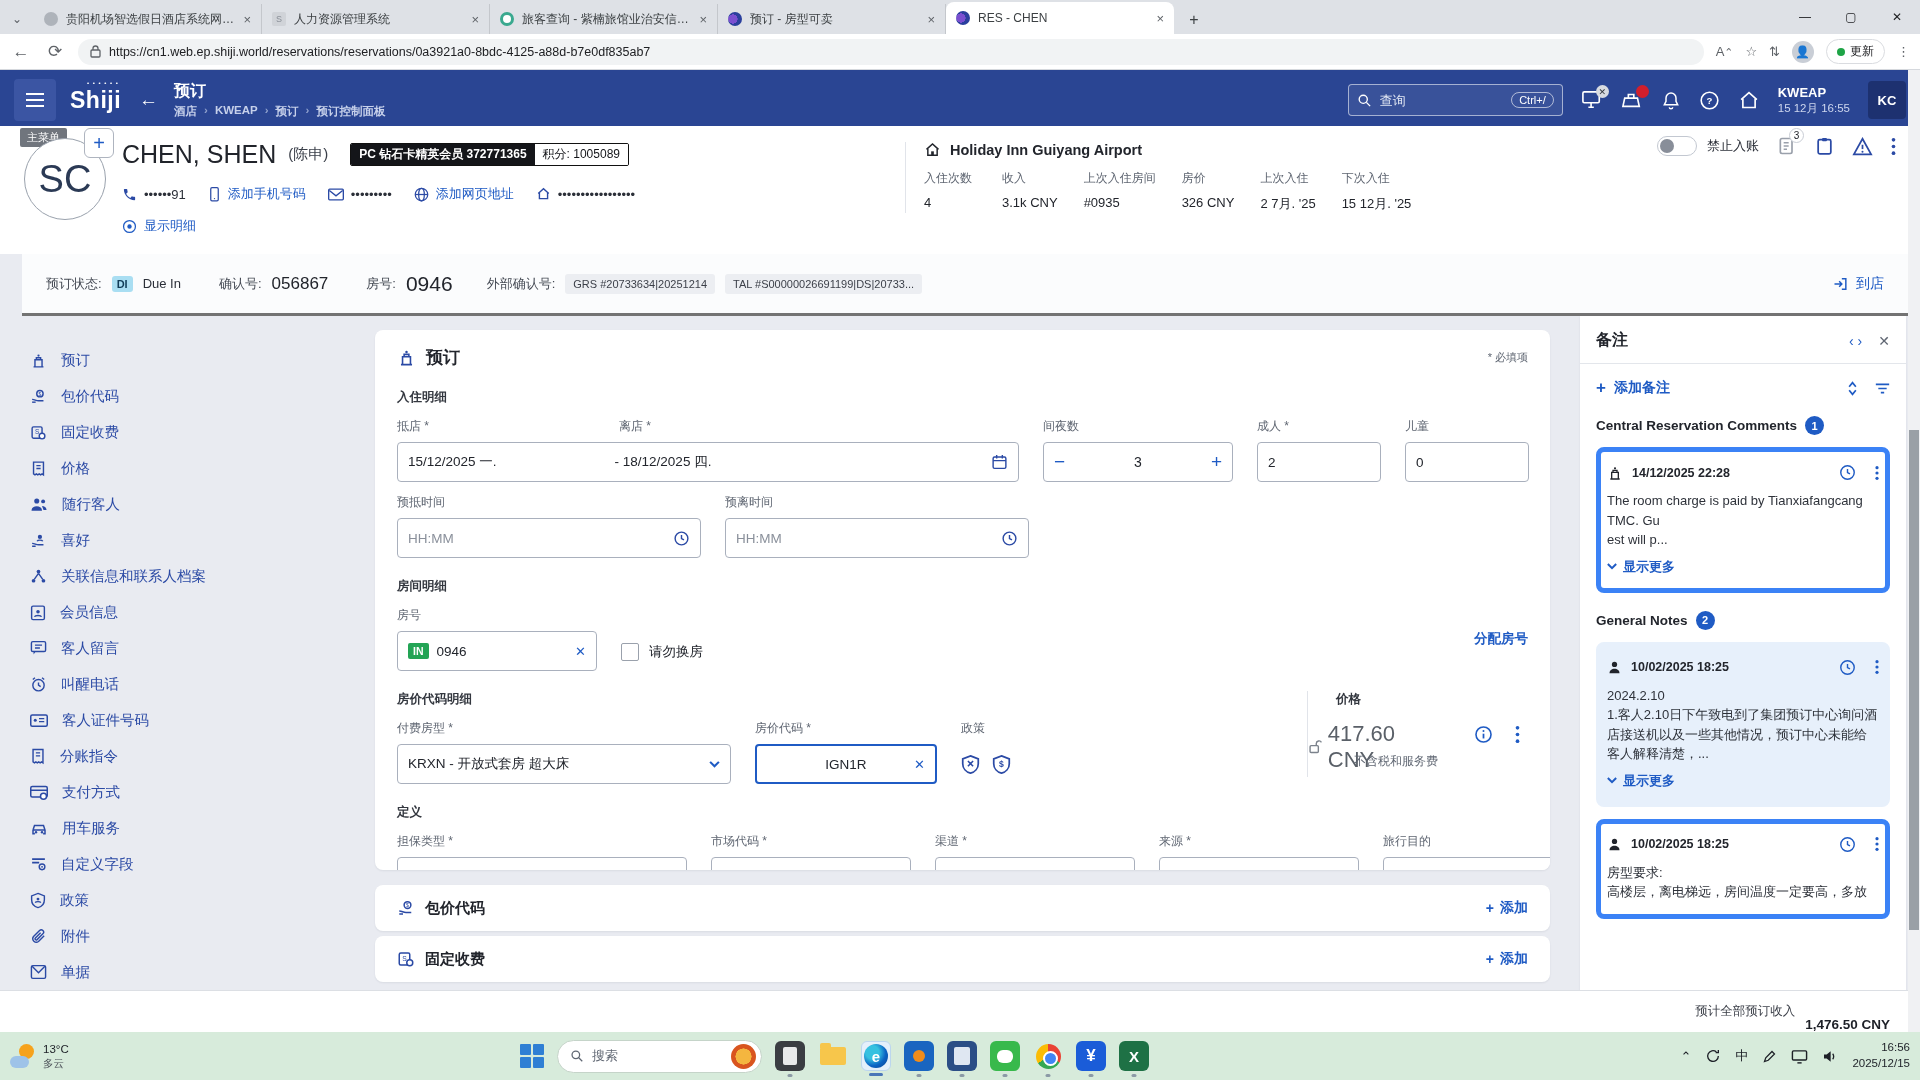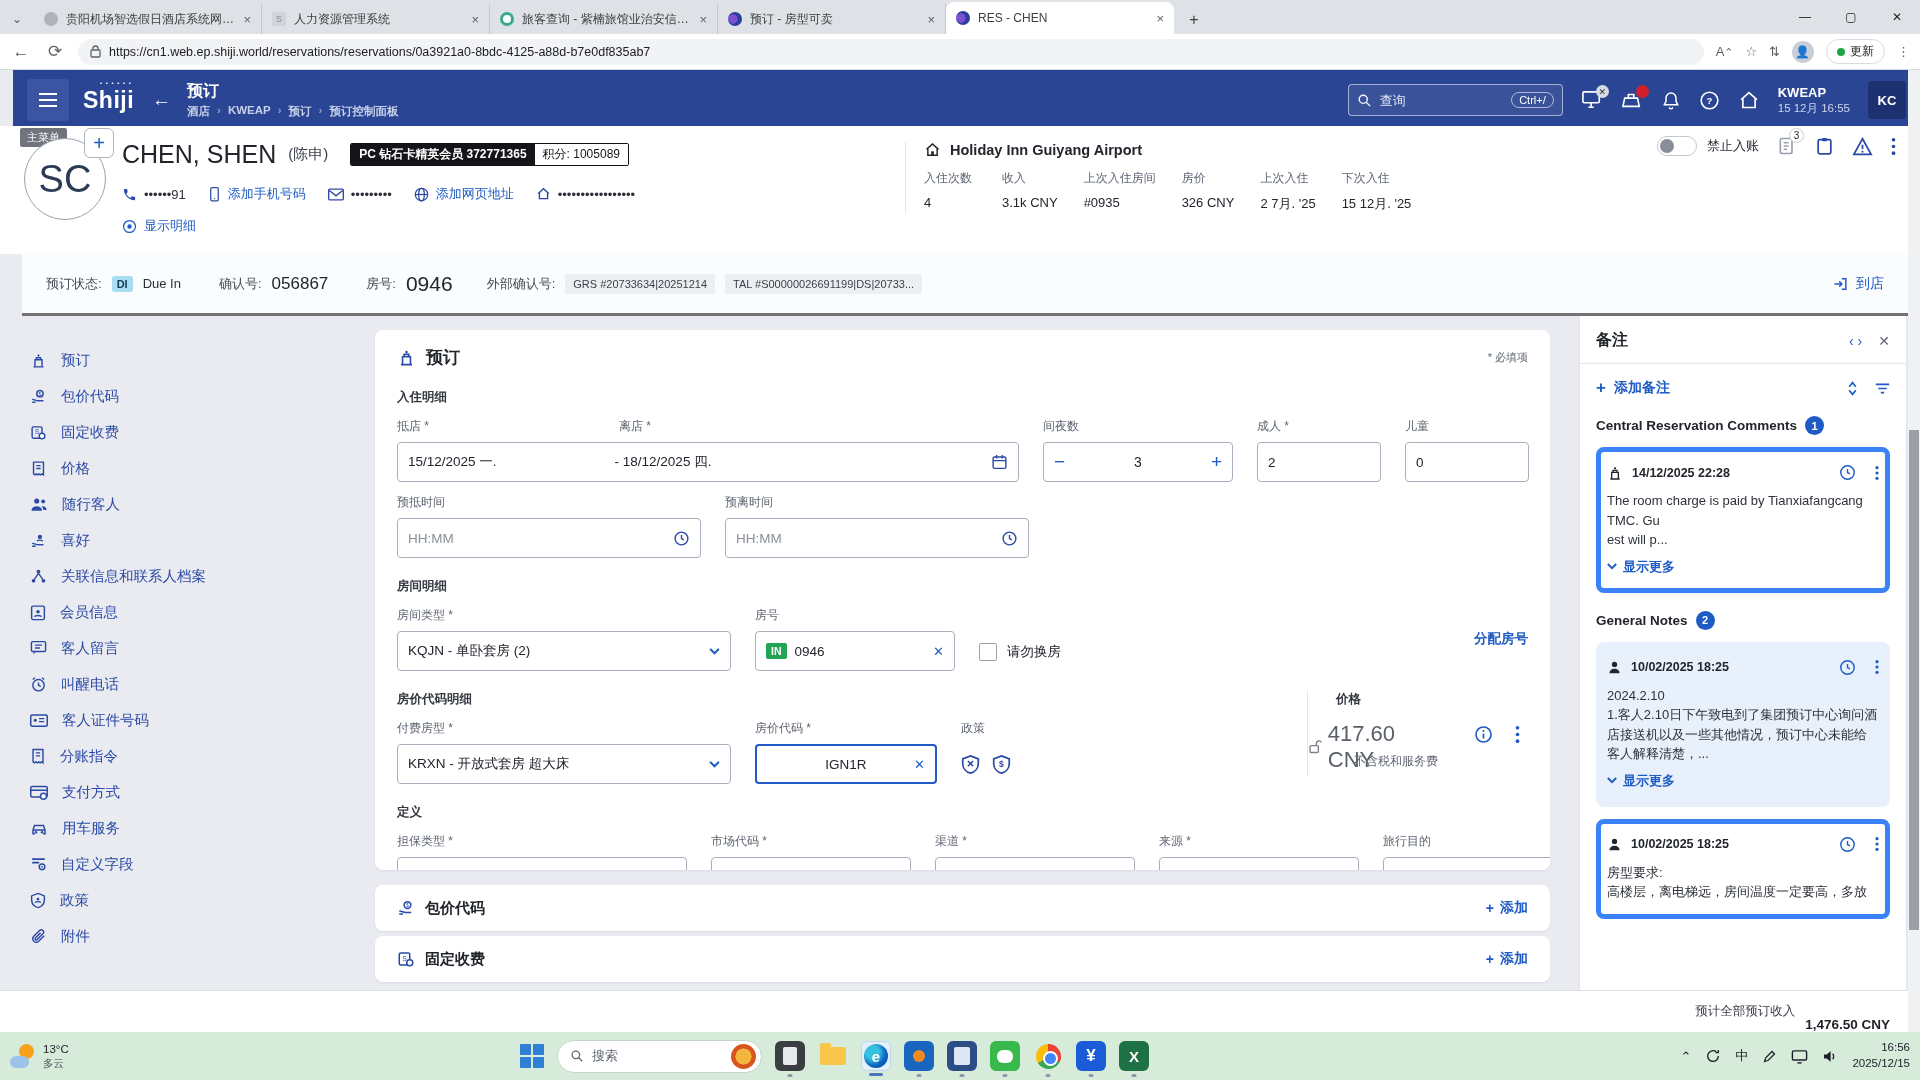--- a/index.html
+++ b/index.html
@@ -27,21 +27,21 @@
   .nav-ic { color:#5f6368; font-size:17px; width:22px; text-align:center; }
   .omnibox { flex:1; height:26px; background:#f1f3f4; border-radius:13px; display:flex; align-items:center; padding:0 12px; gap:8px; }
   .omnibox .lock { color:#5f6368; }
   .omnibox .url { font-size:12.5px; color:#202124; }
   .urlbar-right { display:flex; align-items:center; gap:12px; color:#5f6368; font-size:13px; }
   .avatar-mini { width:22px; height:22px; border-radius:50%; background:#c9ced6; display:flex;align-items:center;justify-content:center; color:#fff; font-size:12px;}
   .update-btn { display:flex; align-items:center; gap:5px; border:1px solid #dadce0; border-radius:13px; padding:3px 10px; font-size:12px; color:#202124; }
   .update-btn i { width:8px; height:8px; border-radius:50%; background:#1ea446; }
 
   
-  .navbar { position:absolute; top:70px; left:13px; right:0; height:60px; background:#2a4593; display:flex; align-items:center; color:#fff; padding:0 14px; }
+  .navbar { position:absolute; top:70px; left:0; right:0; height:60px; background:#2a4593; display:flex; align-items:center; color:#fff; padding:0 14px; }
   .hamburger { width:42px; height:42px; background:#3b55a3; border-radius:4px; display:flex; flex-direction:column; align-items:center; justify-content:center; gap:4px; margin-right:14px; }
   .hamburger i { display:block; width:18px; height:2px; background:#fff; }
   .logo { font-size:23px; font-weight:bold; letter-spacing:0.5px; position:relative; margin-right:18px; }
   .logo::after { content:"• • • • • •"; position:absolute; top:-7px; left:17px; font-size:6px; letter-spacing:1px; color:#fff; }
   .backarrow { font-size:19px; margin-right:16px; }
   .nav-title-wrap { display:flex; flex-direction:column; gap:2px; }
   .nav-title { font-size:16px; font-weight:bold; }
   .breadcrumb { display:flex; gap:7px; font-size:11.5px; color:#c6d0ea; font-weight:bold; }
   .breadcrumb .sep { color:#8fa0cc; }
   .nav-right { margin-left:auto; display:flex; align-items:center; gap:18px; }
@@ -618,20 +618,27 @@
           <path d="M7 15c1-2 7-2 8 0" fill="none" stroke="#2b4aa5" stroke-width="1.8"></path>
         </svg>
       <span>政策</span>
     </div>
     <div class="side-item">
       <svg width="17" height="17" viewBox="0 0 24 24">
           <path d="M20 11l-8 8a5 5 0 01-7-7l8.5-8.5a3.3 3.3 0 014.7 4.7L10 16.4a1.7 1.7 0 01-2.4-2.4L15 6.6" fill="none" stroke="#2b4aa5" stroke-width="2"></path>
         </svg>
       <span>附件</span>
     </div>
+    <div class="side-item">
+      <svg width="17" height="16" viewBox="0 0 24 22">
+          <rect x="2" y="2" width="20" height="18" rx="2" fill="none" stroke="#2b4aa5" stroke-width="2"></rect>
+          <path d="M3 3l9 9 9-9" fill="none" stroke="#2b4aa5" stroke-width="2"></path>
+        </svg>
+      <span>单据</span>
+    </div>
   </div>
 
   <div class="maincard">
     <div class="card-head">
       <svg width="19" height="19" viewBox="0 0 24 24">
           <path d="M5 21h14M7 21V11h10v10M9 11V8h6v3" fill="none" stroke="#2b4aa5" stroke-width="2"></path>
           <circle cx="12" cy="5" r="1.6" fill="#2b4aa5"></circle>
         </svg>
       <span class="t">预订</span>
       <span class="req-note">* 必填项</span>
@@ -693,29 +700,20 @@
           <svg class="clk" width="17" height="17" viewBox="0 0 24 24">
               <circle cx="12" cy="12" r="9" fill="none" stroke="#2b4aa5" stroke-width="2"></circle>
               <path d="M12 7v5l3.5 2" fill="none" stroke="#2b4aa5" stroke-width="2"></path>
             </svg>
         </div>
       </div>
     </div>
 
     <div class="sec-label">房间明细</div>
     <div class="f-row">
-      <div class="fld">
-        <div class="lb">房间类型 *</div>
-        <div class="box select sel-333">
-          <span>KQJN - 单卧套房 (2)</span>
-          <svg width="11" height="7" viewBox="0 0 12 8">
-              <path d="M1 1l5 5 5-5" fill="none" stroke="#1f5bc4" stroke-width="2.4"></path>
-            </svg>
-        </div>
-      </div>
       <div class="fld">
         <div class="lb">房号</div>
         <div class="box roomno-box">
           <span class="in-badge">IN</span>
           <span>0946</span>
           <span class="x-btn">✕</span>
         </div>
       </div>
       <div class="checkbox-row" style="align-self:flex-end; margin-bottom:10px;">
         <span class="cbx"></span>

